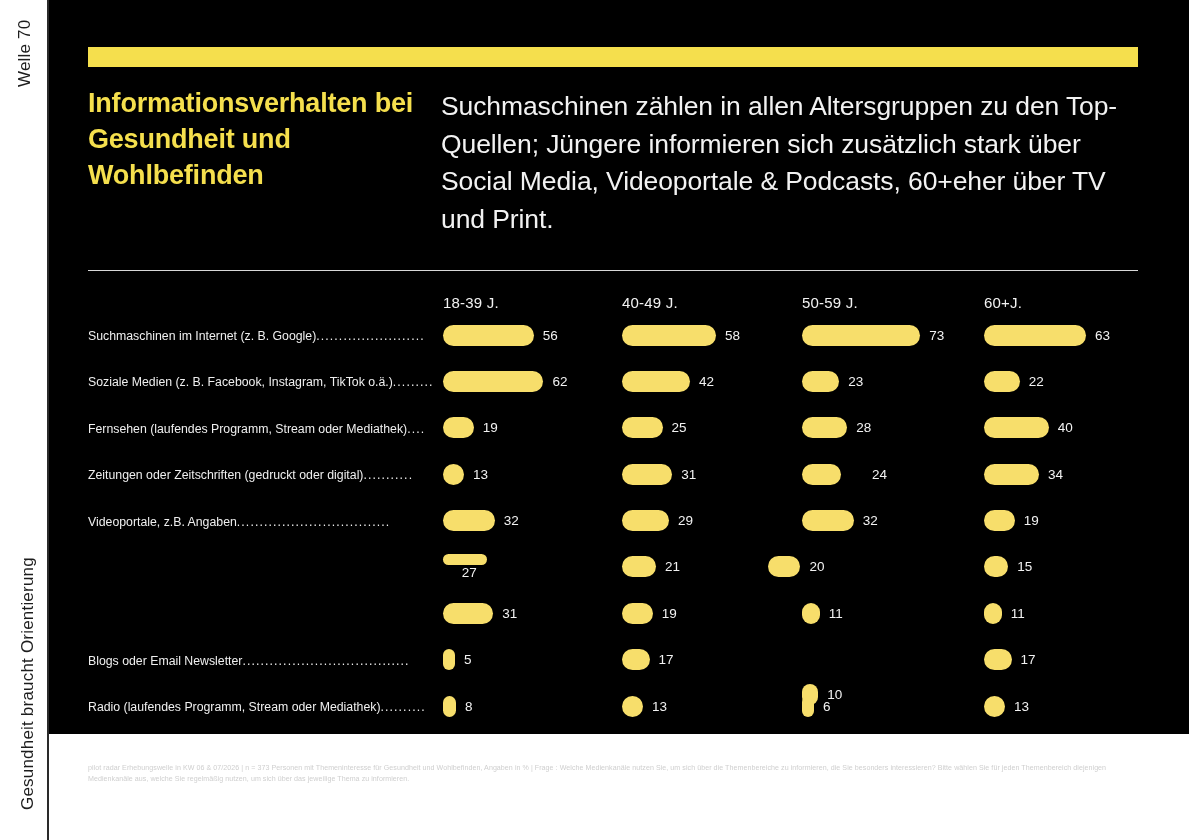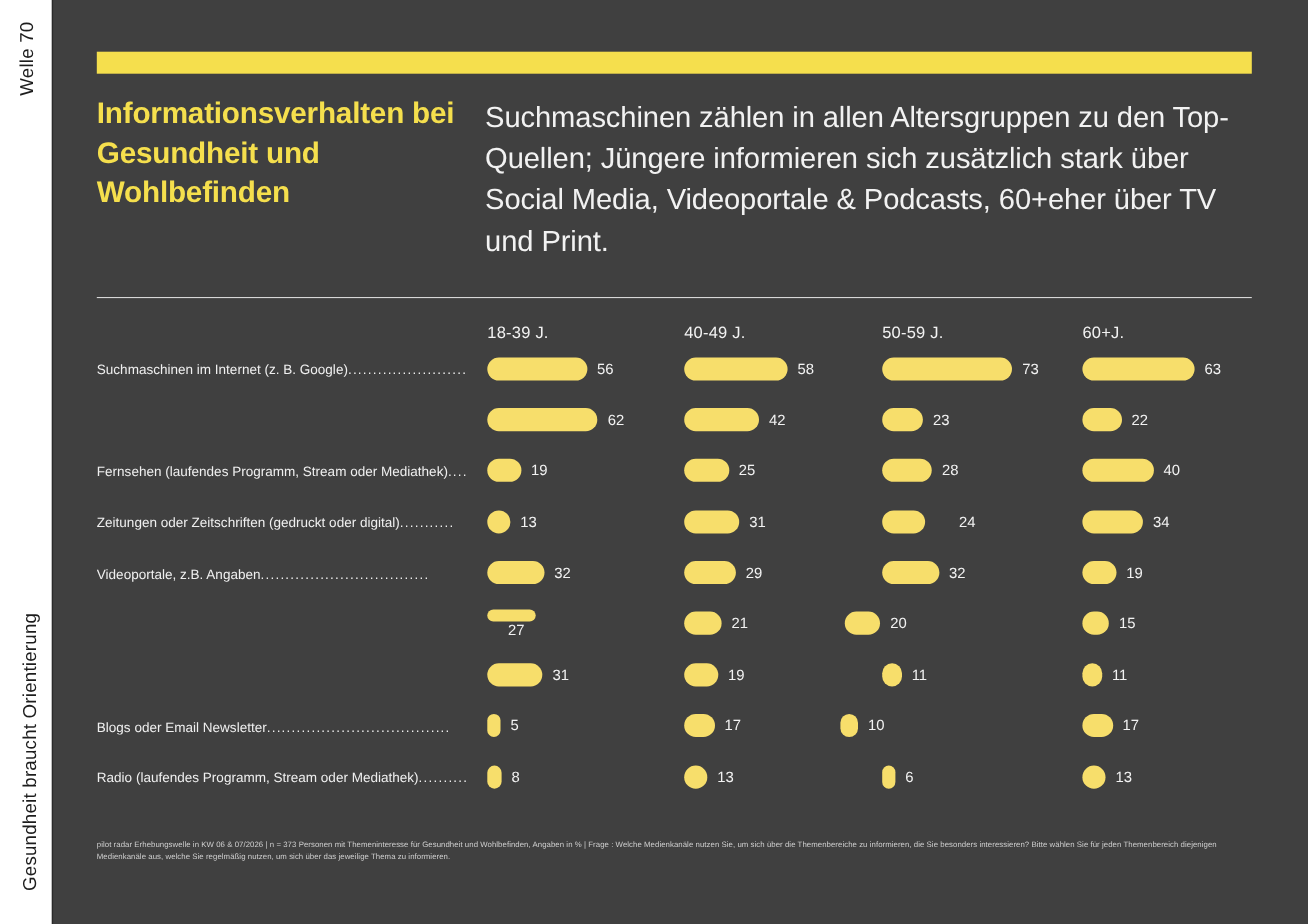--- a/index.html
+++ b/index.html
@@ -56,22 +56,22 @@
   .rail-divider {
     position: absolute;
     left: 47px; top: 0;
     width: 2px; height: 840px;
     background: #2a2a2a;
   }
   
   .canvas {
     position: absolute;
     left: 49px; top: 0;
-    width: 1140px; height: 840px;
-    background: #404040;
+    width: 1140px; height: 734px;
+    background: #000000;
   }
   
   .accent-bar {
     position: absolute;
     left: 39px; top: 47px;
     width: 1050px; height: 20px;
     background: #f5df4d;
   }
   
   .headline {
@@ -210,20 +210,21 @@
           <div class="cell" style="left: 753px;">
             <div class="bar" style="width: 118.26px; background: rgb(247, 222, 107);"></div>
             <span class="bar-value">73</span>
           </div>
           <div class="cell" style="left: 935px;">
             <div class="bar" style="width: 102.06px; background: rgb(247, 222, 107);"></div>
             <span class="bar-value">63</span>
           </div>
         </div>
         <div class="row">
+          <div class="row-label"><span>Soziale Medien (z. B. Facebook, Instagram, TikTok o.ä.)</span><span class="dots">.........</span></div>
           <div class="cell" style="left: 394px;">
             <div class="bar" style="width: 100.44px; background: rgb(247, 222, 107);"></div>
             <span class="bar-value">62</span>
           </div>
           <div class="cell" style="left: 573px;">
             <div class="bar" style="width: 68.04px; background: rgb(247, 222, 107);"></div>
             <span class="bar-value">42</span>
           </div>
           <div class="cell" style="left: 753px;">
             <div class="bar" style="width: 37.26px; background: rgb(247, 222, 107);"></div>
@@ -330,21 +331,21 @@
         <div class="row">
           <div class="row-label"><span>Blogs oder Email Newsletter</span><span class="dots">.....................................</span></div>
           <div class="cell" style="left: 394px;">
             <div class="bar" style="width: 12px; background: rgb(247, 222, 107);"></div>
             <span class="bar-value">5</span>
           </div>
           <div class="cell" style="left: 573px;">
             <div class="bar" style="width: 27.54px; background: rgb(247, 222, 107);"></div>
             <span class="bar-value">17</span>
           </div>
-          <div class="cell" style="left: 715px;">
+          <div class="cell" style="left: 753px; margin-top: 35px;">
             <div class="bar" style="width: 16.2px; background: rgb(247, 222, 107);"></div>
             <span class="bar-value">10</span>
           </div>
           <div class="cell" style="left: 935px;">
             <div class="bar" style="width: 27.54px; background: rgb(247, 222, 107);"></div>
             <span class="bar-value">17</span>
           </div>
         </div>
         <div class="row">
           <div class="row-label"><span>Radio (laufendes Programm, Stream oder Mediathek)</span><span class="dots">..........</span></div>

